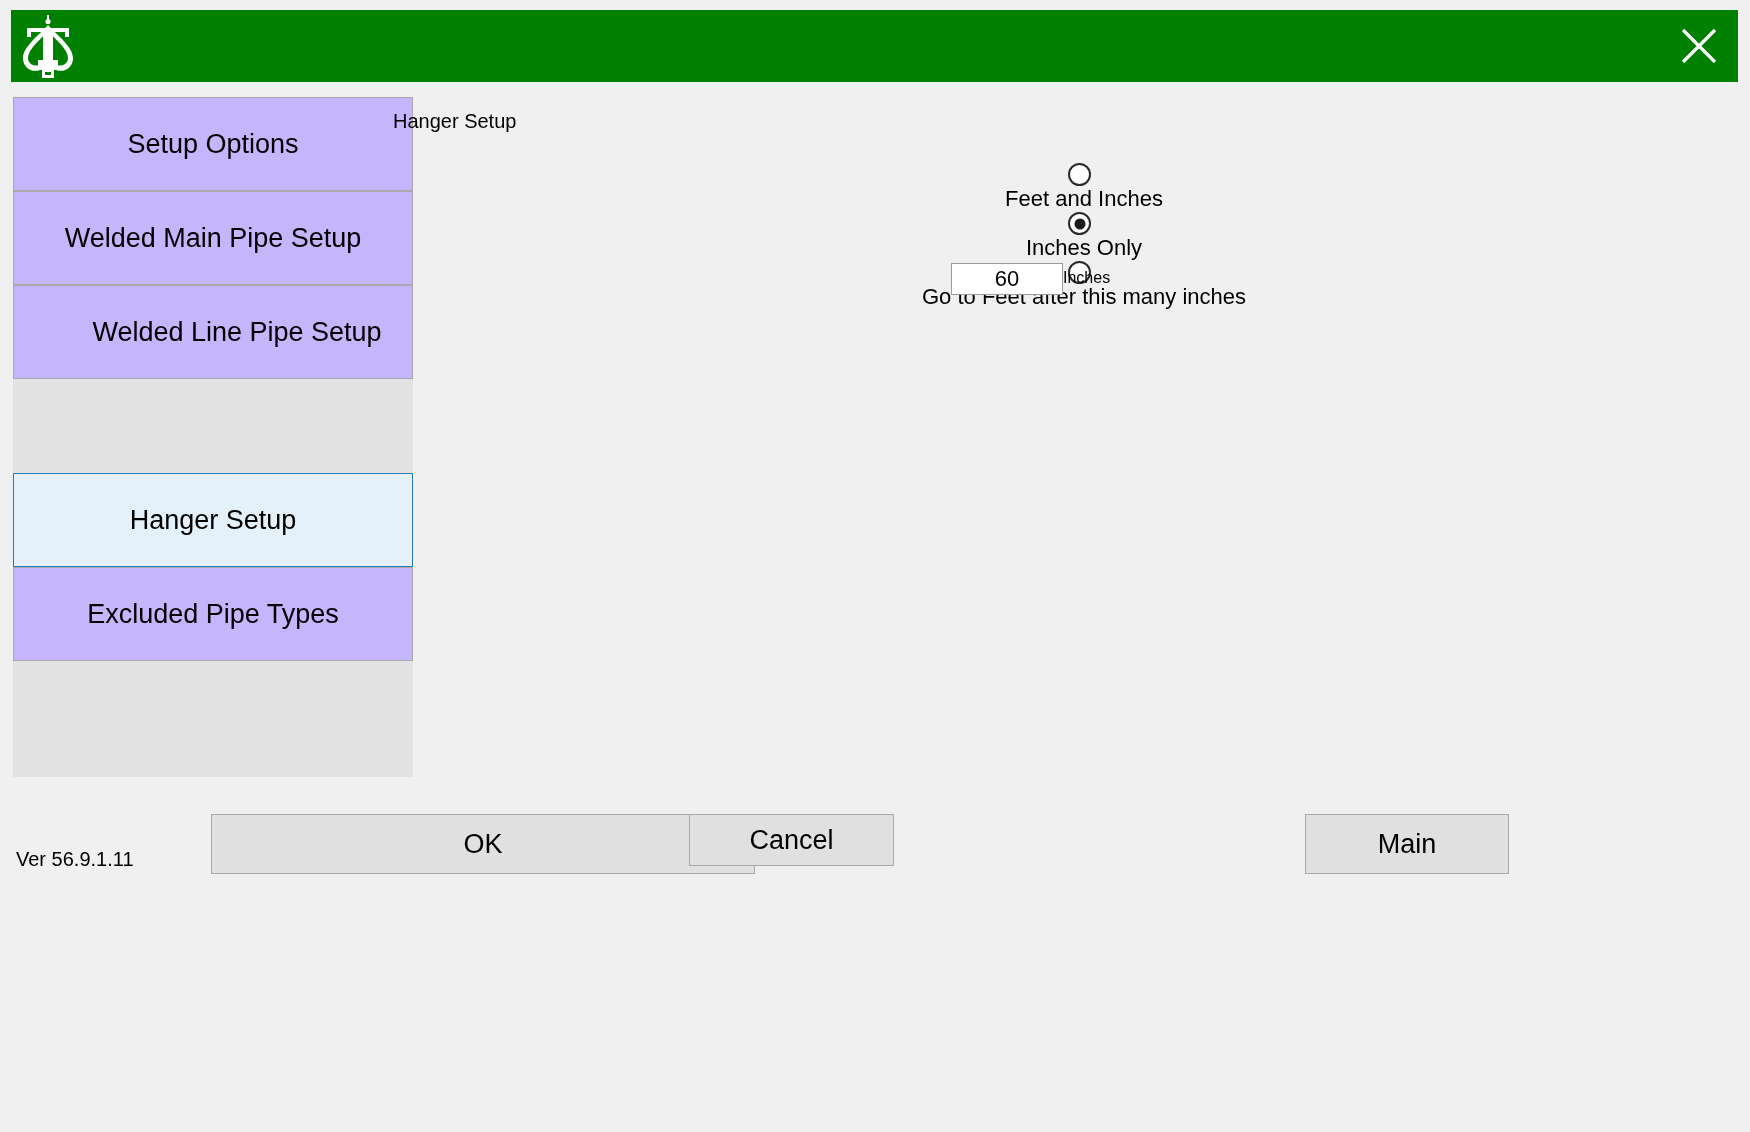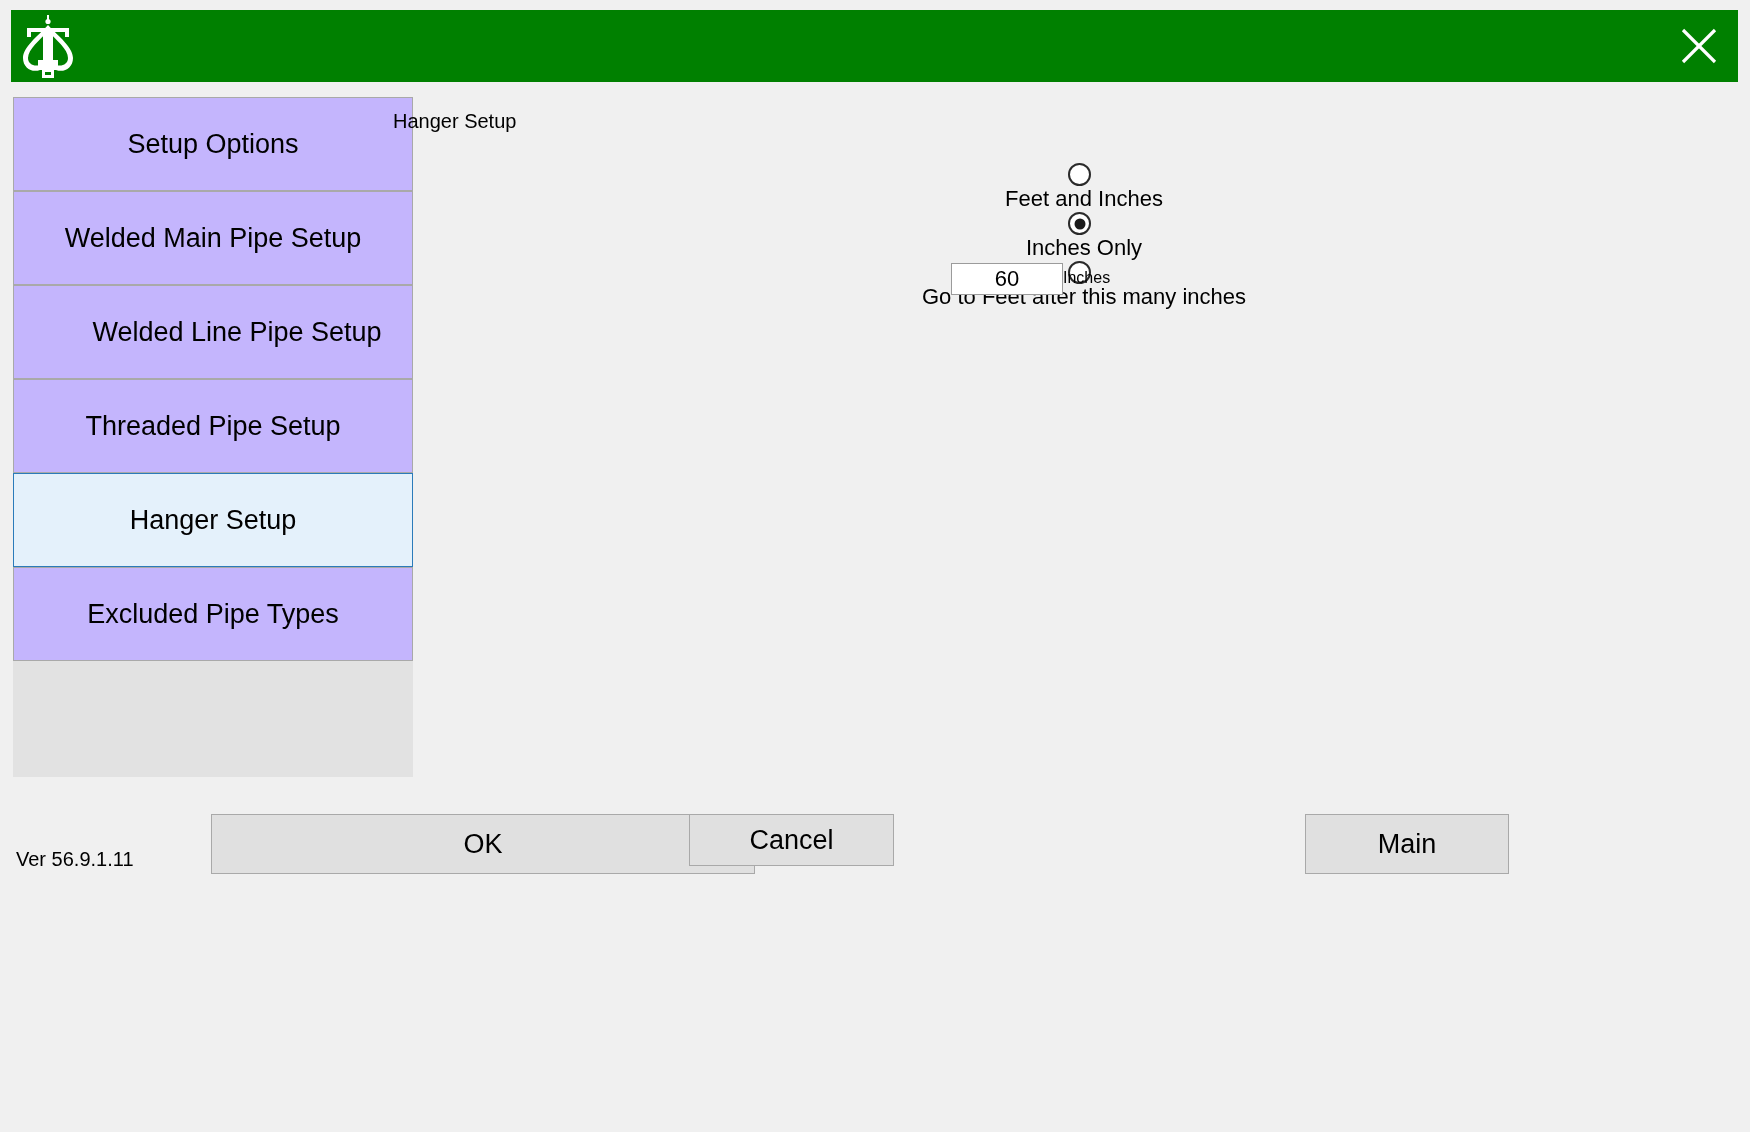--- a/index.html
+++ b/index.html
@@ -230,23 +230,20 @@
 <div id="sidebar">
   <div class="nav-btn" style="top:0px;">
     <span>Setup Options</span>
   </div>
   <div class="nav-btn" style="top:94px;">
     <span>Welded Main Pipe Setup</span>
   </div>
   <div class="nav-btn" style="top:188px;padding-left:48px;">
     <span>Welded Line Pipe Setup</span>
   </div>
-  <div class="nav-btn" style="top:282px;">
-    <span>Threaded Pipe Setup</span>
-  </div>
   <div class="nav-btn selected" style="top:376px;">
     <span>Hanger Setup</span>
   </div>
   <div class="nav-btn" style="top:470px;">
     <span>Excluded Pipe Types</span>
   </div>
   <div class="nav-filler" style="top:564px; height:116px;"></div>
 </div>
 
 <div id="content">

